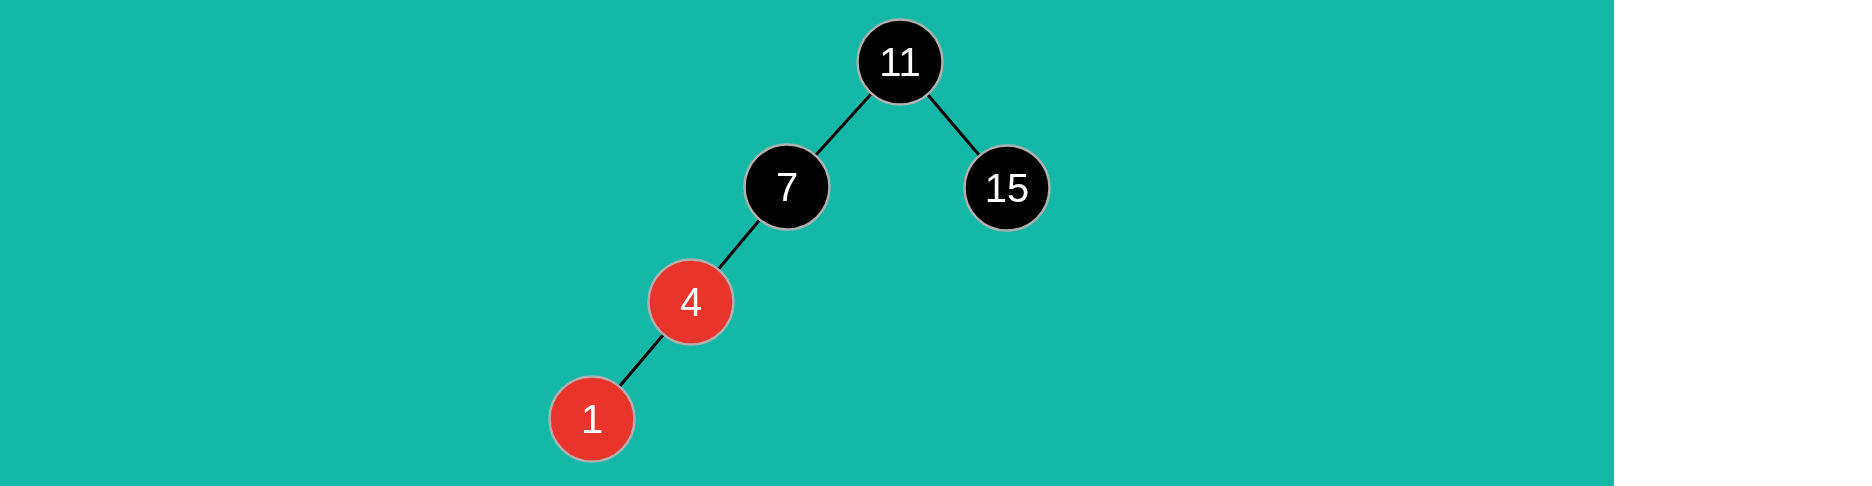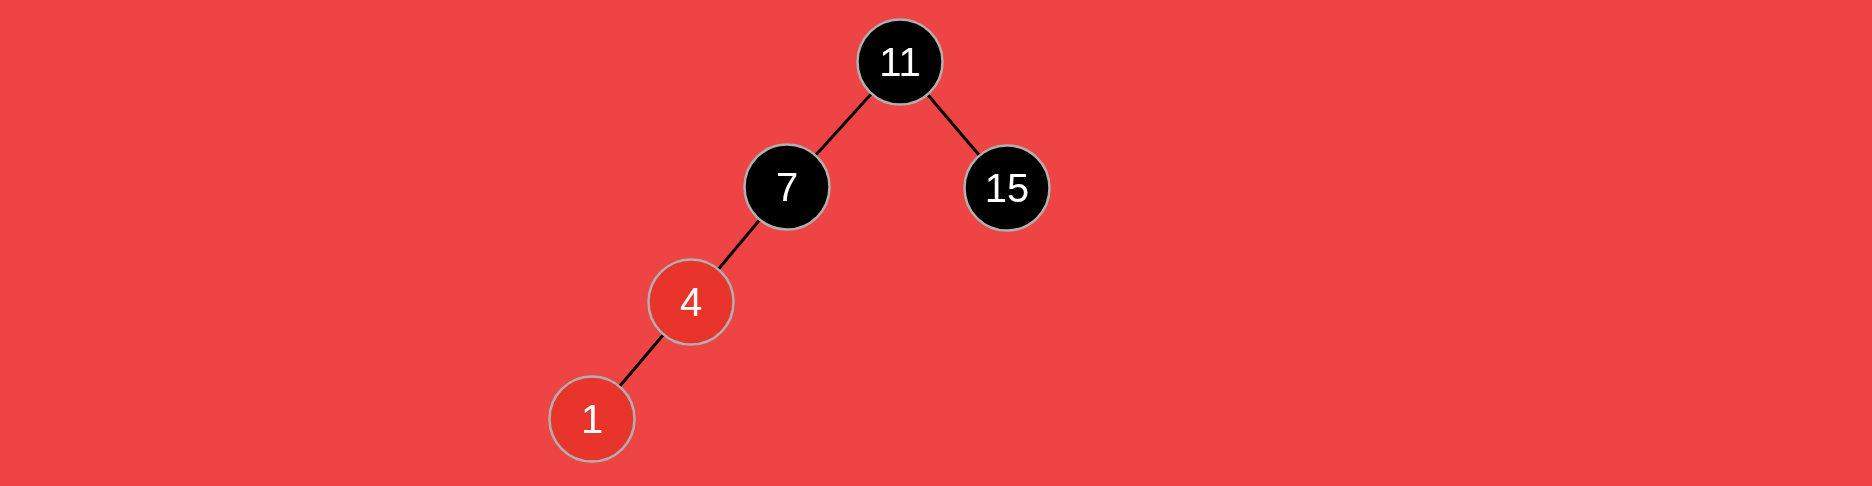--- a/index.html
+++ b/index.html
@@ -3,23 +3,23 @@
 <meta charset="utf-8">
 <style>
   html, body {
     margin: 0;
     padding: 0;
     background: #ffffff;
     font-family: "Liberation Sans", sans-serif;
   }
   .stage {
     position: relative;
-    width: 1872px;
+    width: 1614px;
     height: 486px;
-    background: #ef4444;
+    background: #14b8a6;
     overflow: hidden;
   }
   .stage svg {
     position: absolute;
     inset: 0;
     display: block;
   }
   .tree-edge {
     fill: none;
   }

